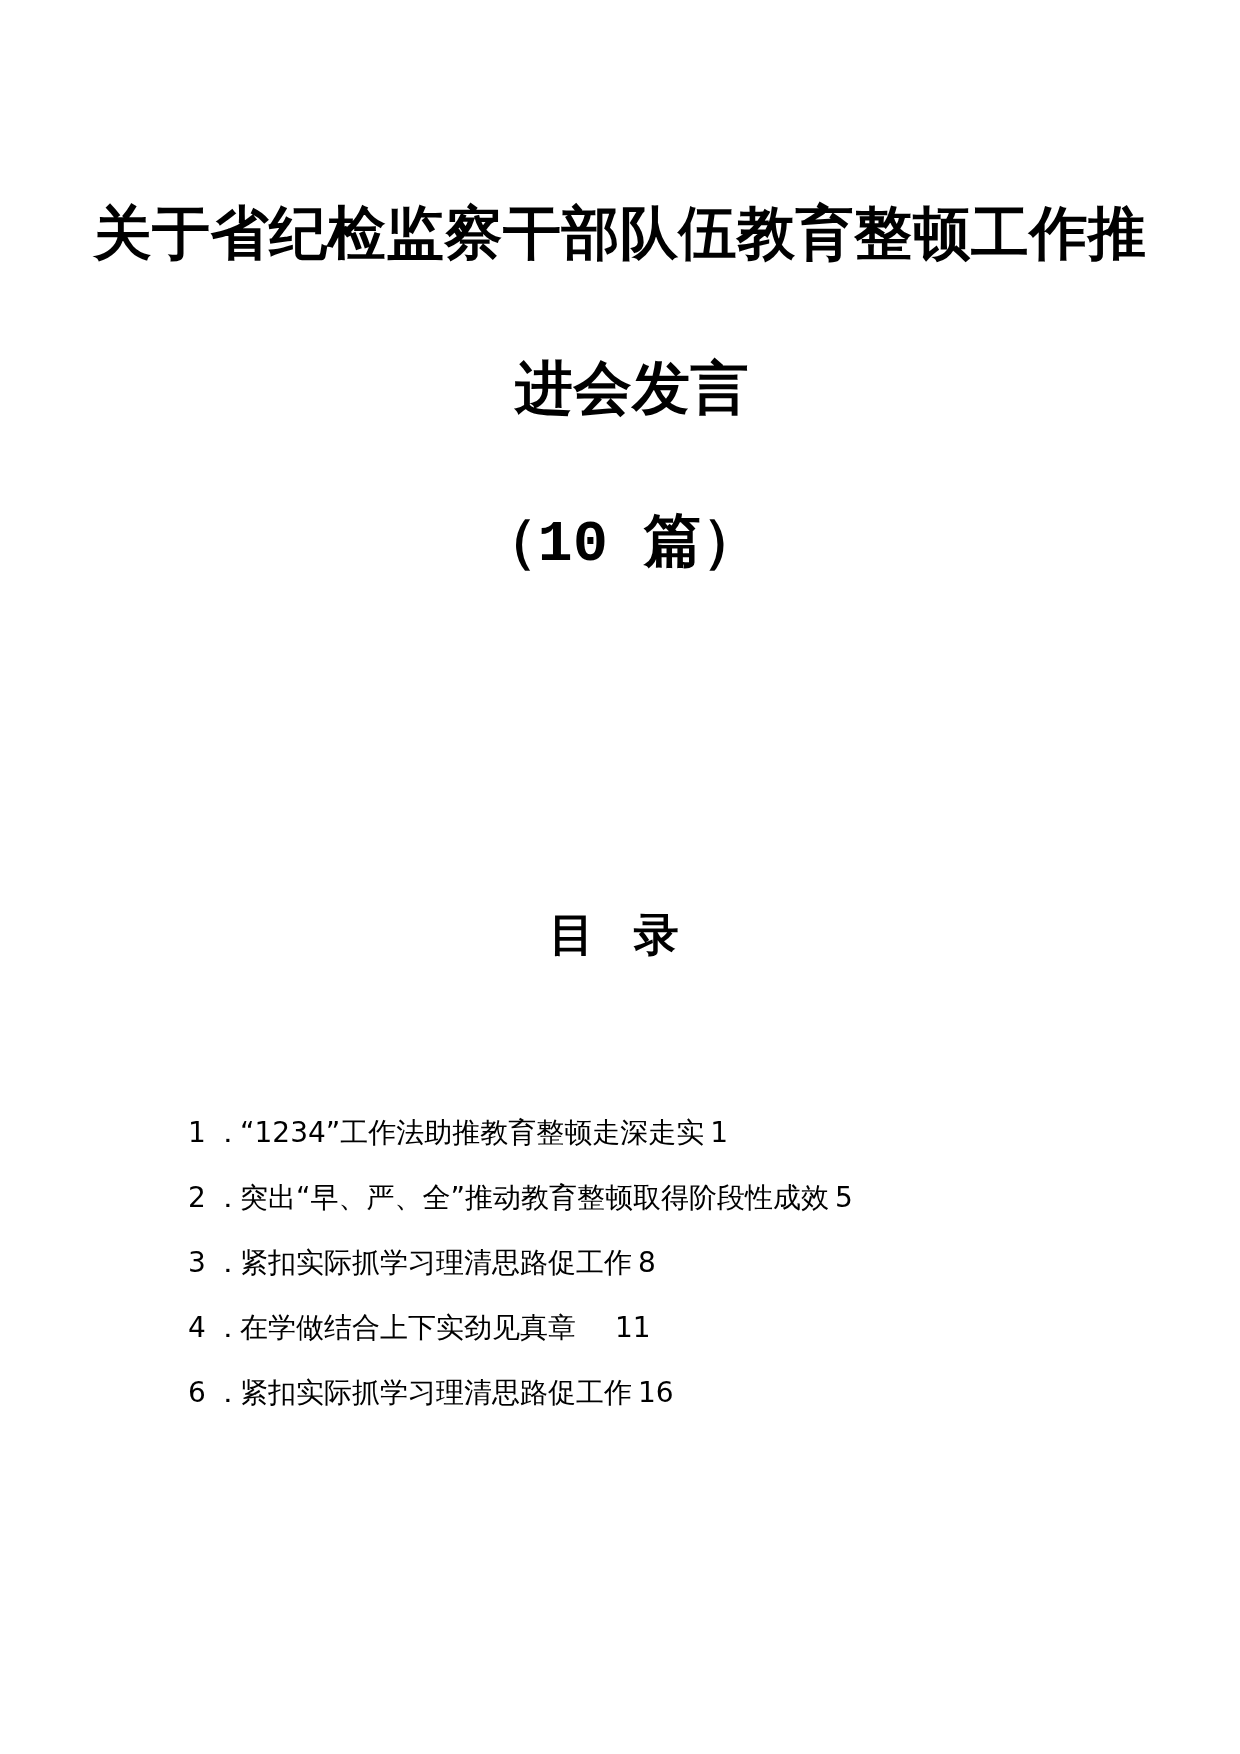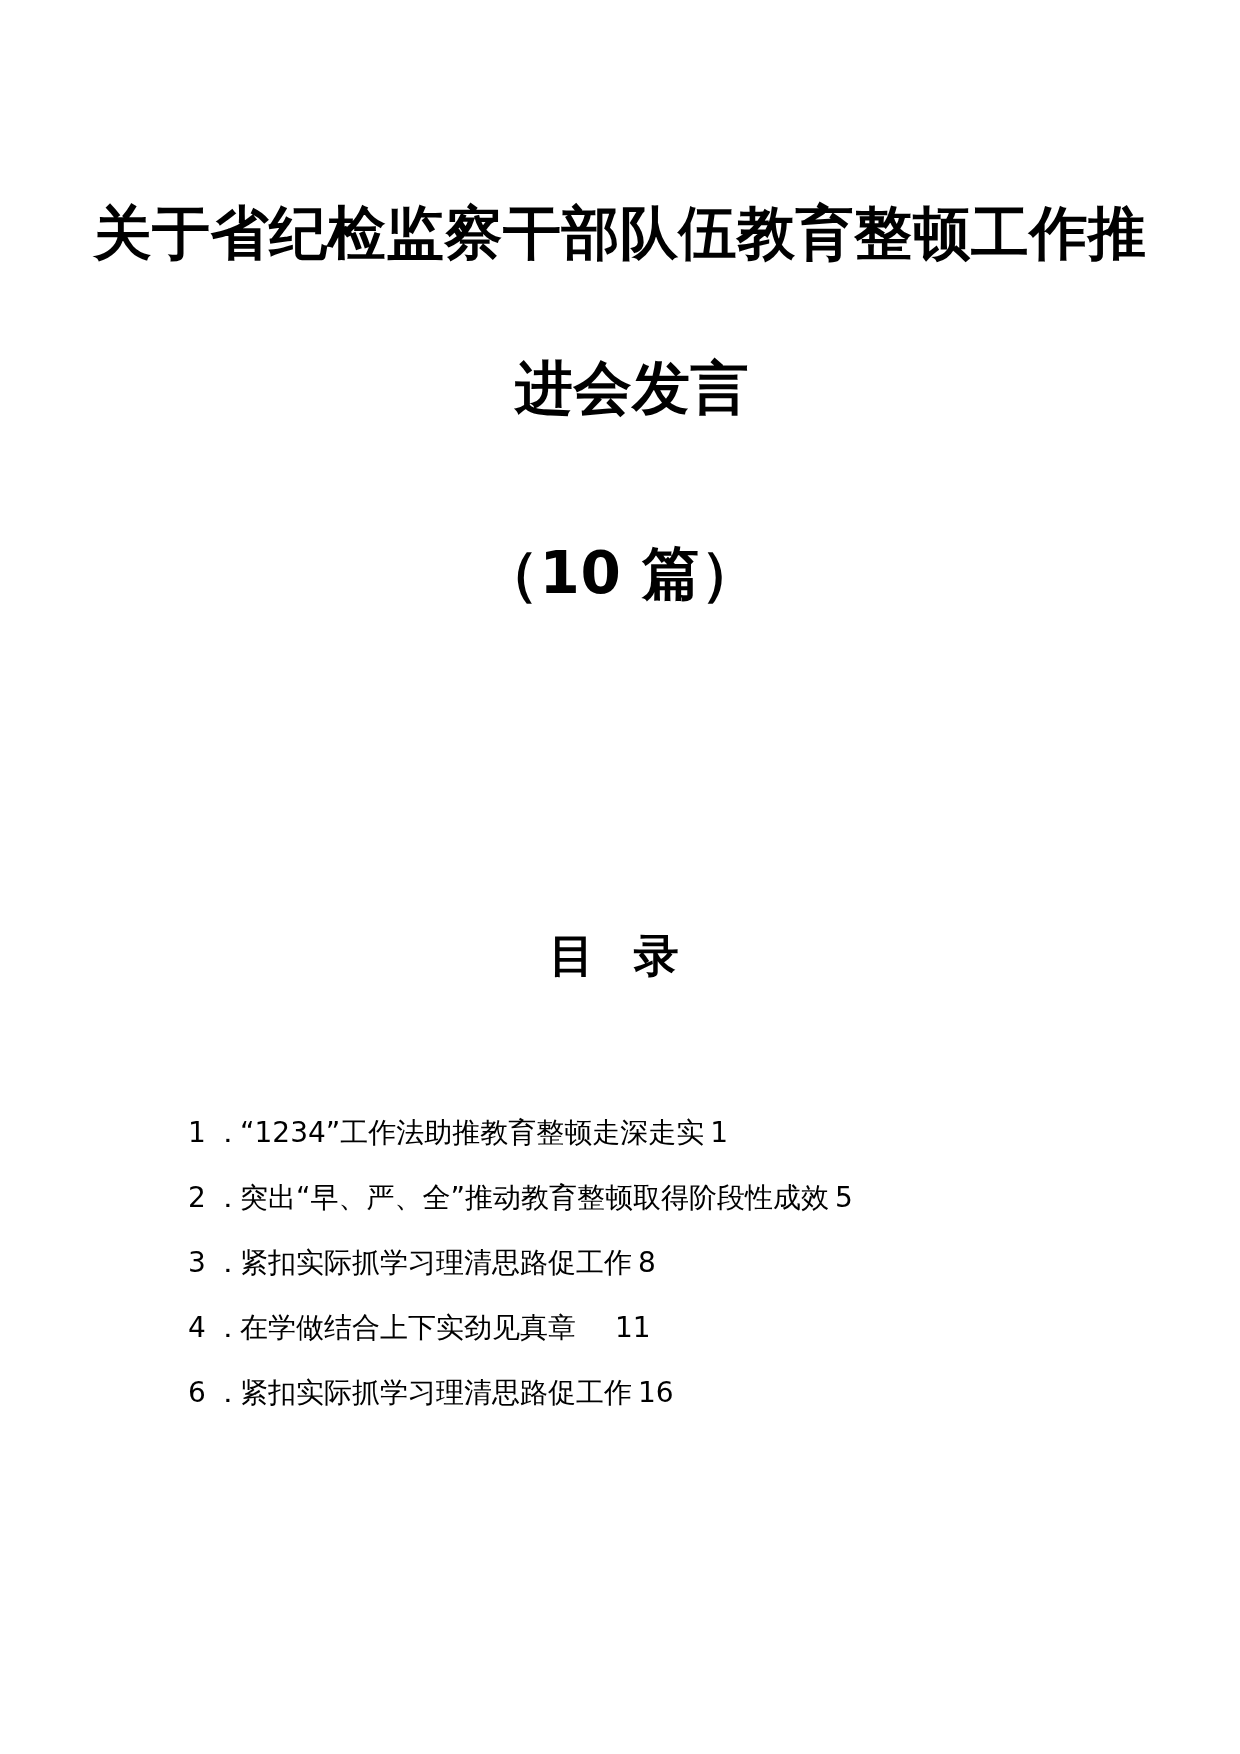--- a/index.html
+++ b/index.html
@@ -2,23 +2,23 @@
 <html><head>
 <meta charset="utf-8">
 <style>
   html, body { margin: 0; padding: 0; background: #ffffff; }
   body { width: 1240px; height: 1754px; position: relative; overflow: hidden;
          font-family: "DejaVu Sans", "Liberation Sans", sans-serif; color: #000; }
   .title-line { position: absolute; left: 0; width: 1240px; text-align: center;
                 font-weight: bold; font-size: 58px; line-height: 50px; letter-spacing: 0.5px; }
   #t1 { top: 208px; }
   #t2 { top: 363px; margin-left: 12px; }
-  #t3 { top: 548px; }
+  #t3 { top: 520px; font-family: Liberation Mono, monospace; }
   #toc-head { position: absolute; left: 0; width: 1240px; top: 910px; text-align: center;
-              font-weight: bold; font-size: 45px; line-height: 50px; letter-spacing: 12px; margin-top: 21px; }
+              font-weight: bold; font-size: 45px; line-height: 50px; letter-spacing: 12px; }
   .toc { position: absolute; left: 188px; top: 1100px; width: 900px; }
   .toc-item { font-size: 28px; line-height: 65px; height: 65px; white-space: nowrap; }
   .toc-item .num { display: inline-block; width: 52px; letter-spacing: 8px; }
   .toc-item .page { margin-left: 6px; }
 </style>
 </head>
 <body>
 
 <div>
   <div id="t1" class="title-line">关于省纪检监察干部队伍教育整顿工作推</div>

